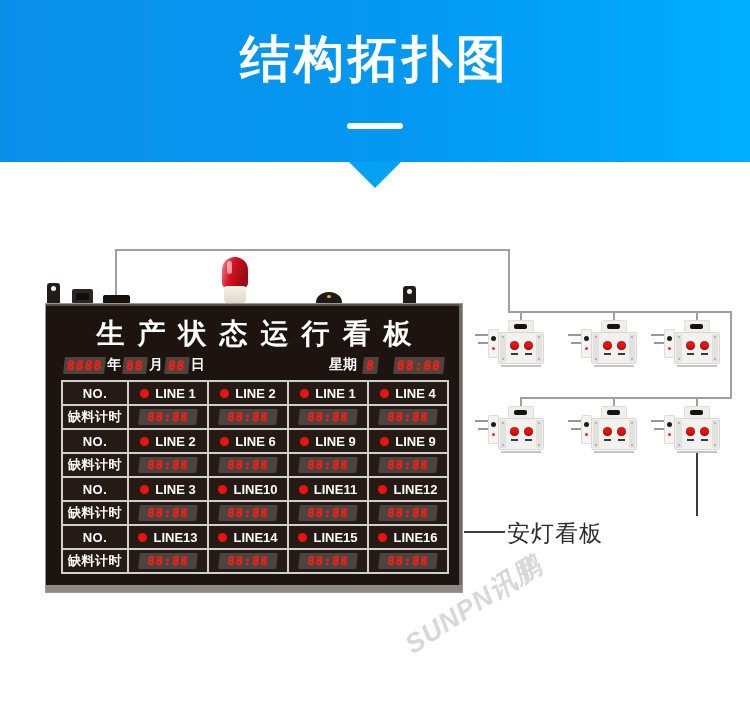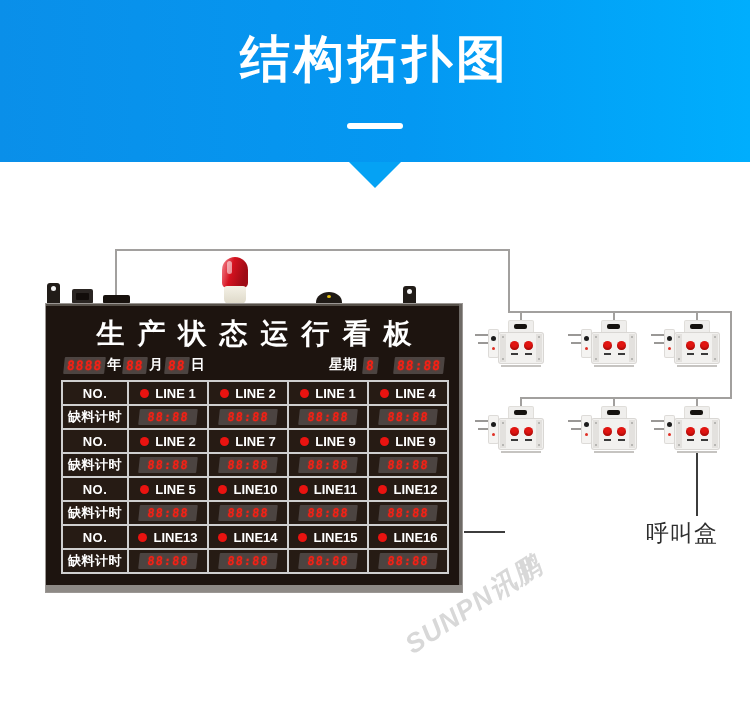--- a/index.html
+++ b/index.html
@@ -182,21 +182,21 @@
         <div class="cell ledcell">
           <span class="led">88:88</span>
         </div>
         <div class="cell lbl">NO.</div>
         <div class="cell line">
           <span class="dot"></span>
           <span>LINE 2</span>
         </div>
         <div class="cell line">
           <span class="dot"></span>
-          <span>LINE 7</span>
+          <span>LINE 6</span>
         </div>
         <div class="cell line">
           <span class="dot"></span>
           <span>LINE 9</span>
         </div>
         <div class="cell line">
           <span class="dot"></span>
           <span>LINE 9</span>
         </div>
         <div class="cell lbl">缺料计时</div>
@@ -208,21 +208,21 @@
         </div>
         <div class="cell ledcell">
           <span class="led">88:88</span>
         </div>
         <div class="cell ledcell">
           <span class="led">88:88</span>
         </div>
         <div class="cell lbl">NO.</div>
         <div class="cell line">
           <span class="dot"></span>
-          <span>LINE 5</span>
+          <span>LINE 3</span>
         </div>
         <div class="cell line">
           <span class="dot"></span>
           <span>LINE10</span>
         </div>
         <div class="cell line">
           <span class="dot"></span>
           <span>LINE11</span>
         </div>
         <div class="cell line">
@@ -269,22 +269,22 @@
         <div class="cell ledcell">
           <span class="led">88:88</span>
         </div>
         <div class="cell ledcell">
           <span class="led">88:88</span>
         </div>
       </div>
   </div>
 
   <div class="leader" style="left:464px;top:531px;width:41px;height:2px"></div>
+  <div class="callout" style="left:507px;top:518px">安灯看板</div>
   <div class="leader" style="left:696px;top:452px;width:2px;height:64px"></div>
-  <div class="callout" style="left:646px;top:518px">呼叫盒</div>
 
   <div class="watermark">SUNPN讯鹏</div>
 <div class="callbox" style="left: 473px; top: 320px;">
       <div class="cb-line" style="left:2px;top:14px;width:14px"></div>
       <div class="cb-line" style="left:5px;top:22px;width:11px"></div>
       <div class="cb-sidepanel">
         <span class="b"></span>
         <span class="r"></span>
       </div>
       <div class="cb-conn">

